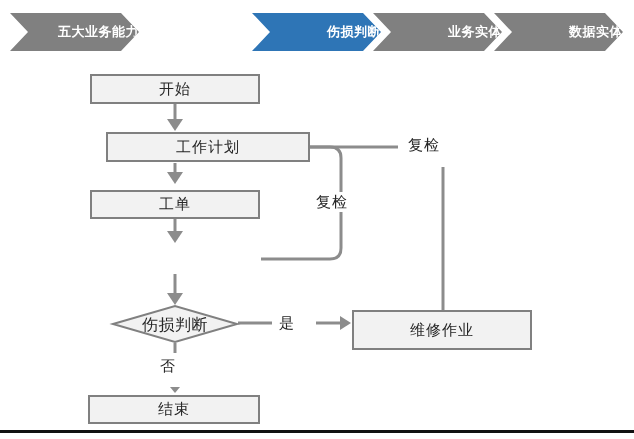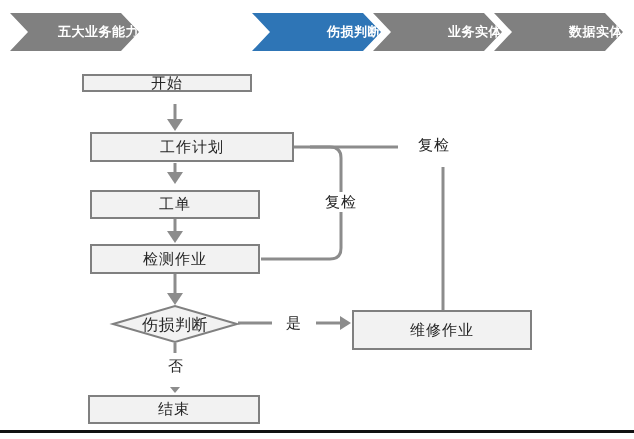--- a/index.html
+++ b/index.html
@@ -18,21 +18,21 @@
   .chev.active{background:#2E75B6;}
   .chev span{color:#ffffff;font-weight:bold;font-size:13px;letter-spacing:0.5px;white-space:nowrap;}
   
   .node{
     position:absolute;box-sizing:border-box;
     background:#f2f2f2;border:2px solid #808080;
     display:flex;align-items:center;justify-content:center;
     font-size:15px;color:#262626;letter-spacing:1px;white-space:nowrap;
   }
   .edge-label{
-    position:absolute;background:#ffffff;text-align:center;
+    position:absolute;background:#ffffff;
     font-size:15px;color:#262626;letter-spacing:1px;line-height:20px;
   }
   #flow-svg{position:absolute;left:0;top:0;width:634px;height:439px;}
   .diamond-text{
     position:absolute;left:115px;top:315px;width:120px;text-align:center;
     font-size:16px;color:#262626;letter-spacing:0.5px;
   }
   .bottom-rule{position:absolute;left:0;top:430px;width:634px;height:3px;background:#111111;}
 </style>
 </head>
@@ -78,35 +78,32 @@
       <polygon points="175,243 167,231 183,231"></polygon>
       <polygon points="175,305 167,293 183,293"></polygon>
       <polygon points="175,393 170,387 180,387"></polygon>
       <polygon points="351,323 340,316 340,330"></polygon>
       <polygon points="262,147 276,139 276,155"></polygon>
     </g>
 
     <polygon points="113,324 175,306 237,324 175,342" fill="#f2f2f2" stroke="#808080" stroke-width="2"></polygon>
   </svg>
 
-  <div class="node" style="left:82px;top:74px;width:170px;height:18px">
+  <div class="node" style="left:90px;top:74px;width:170px;height:30px">
     <span>开始</span>
   </div>
 
-  <div class="node" style="left:90px;top:132px;width:204px;height:30px">
+  <div class="node" style="left:106px;top:132px;width:204px;height:30px">
     <span>工作计划</span>
   </div>
 
   <div class="node" style="left:90px;top:190px;width:170px;height:29px">
     <span>工单</span>
   </div>
 
-  <div class="node" style="left:90px;top:244px;width:170px;height:30px">
-    <span>检测作业</span>
-  </div>
 
   <div class="diamond-text">
     <span>伤损判断</span>
   </div>
 
   <div class="node" style="left:352px;top:310px;width:180px;height:40px">
     <span>维修作业</span>
   </div>
 
   <div class="node" style="left:88px;top:395px;width:172px;height:29px">

